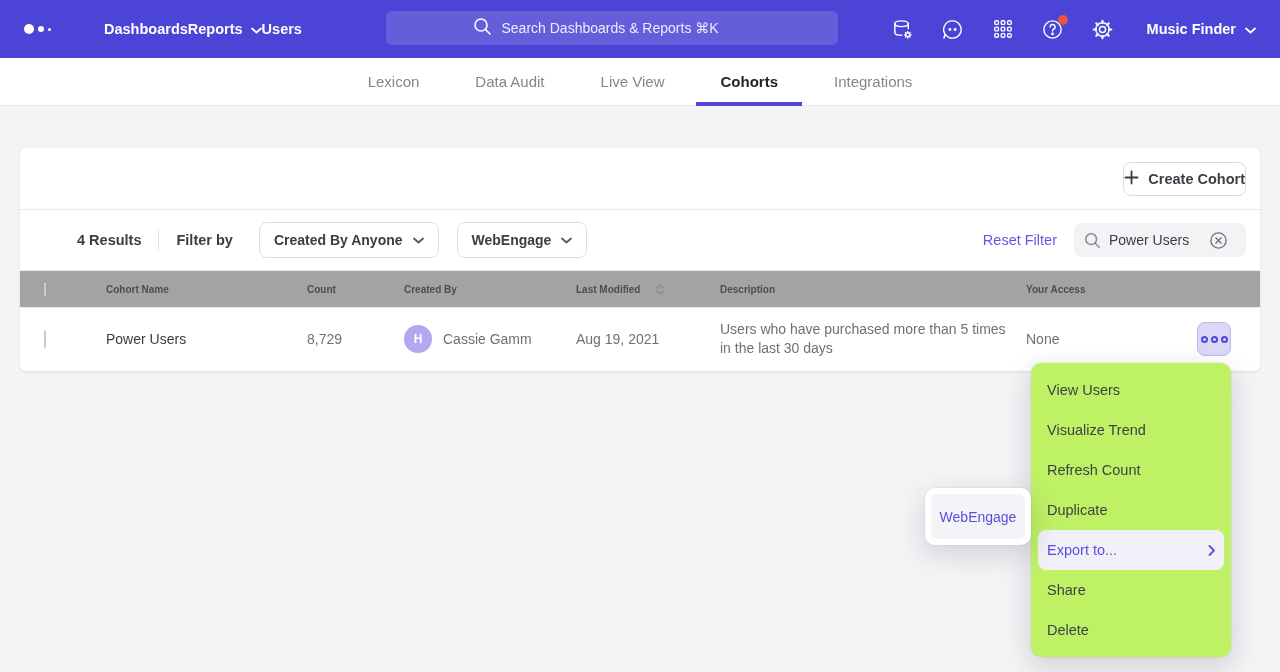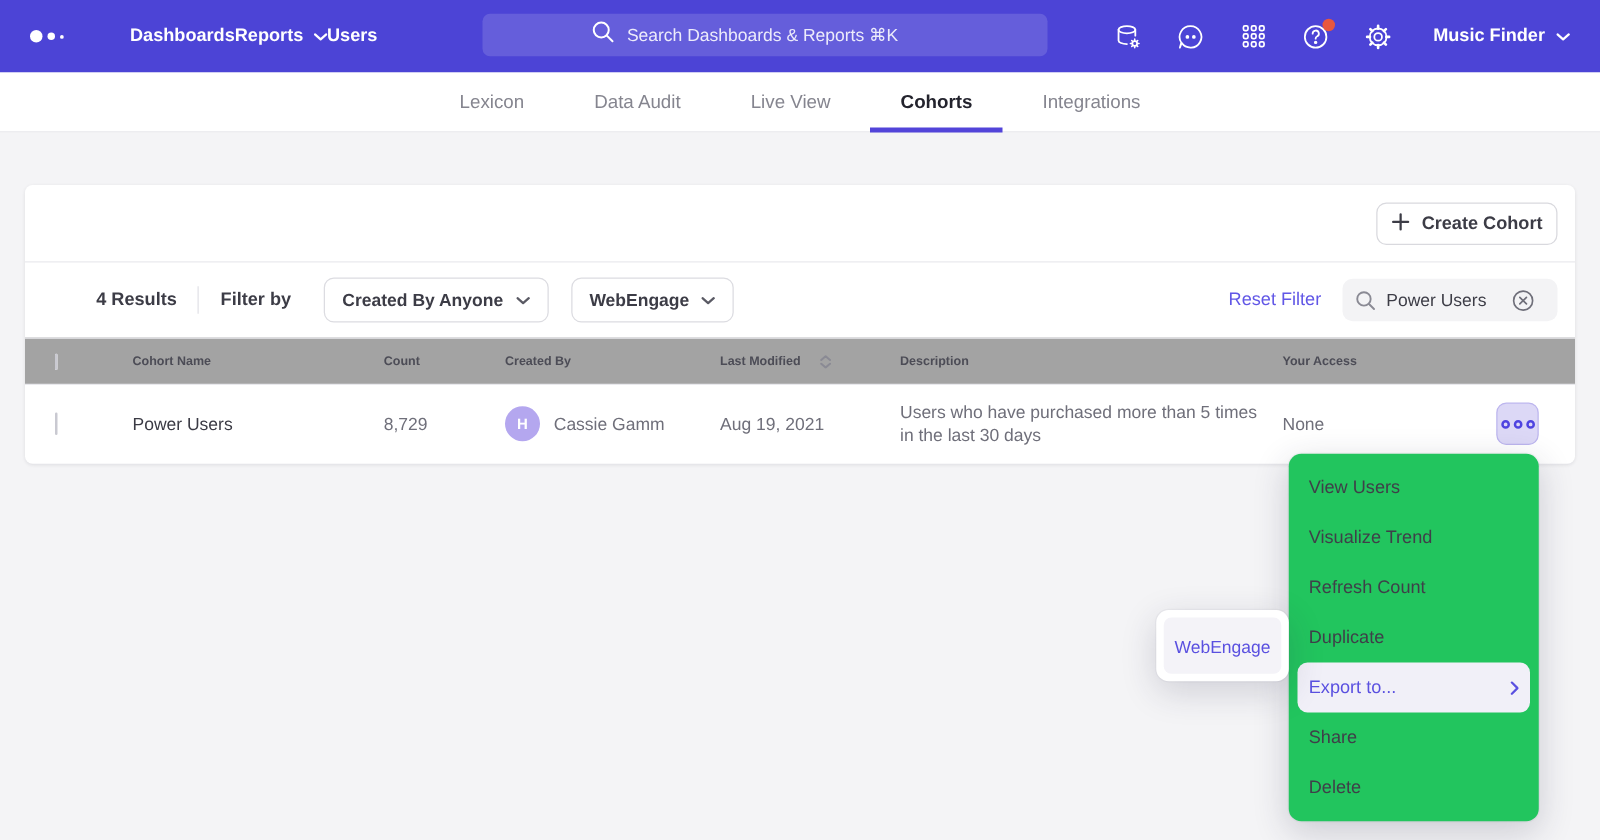--- a/index.html
+++ b/index.html
@@ -56,21 +56,21 @@
     box-shadow:0 1px 3px rgba(30,30,50,0.10);
   }
   .card-header { position:relative; height:62px; border-bottom:1px solid #eaeaee; }
   .type-tab {
     position:absolute; left:22px; top:0; width:56px; height:62px;
     display:flex; align-items:center; justify-content:center;
     color:#4f44e0; font-size:11.5px; font-weight:700; letter-spacing:2px; cursor:pointer;
   }
   .type-tab::after { content:""; position:absolute; left:0; right:0; bottom:-1px; height:3px; background:#4f44e0; }
   .create-btn {
-    position:absolute; right:14px; top:14px; height:34px; padding:0 11px;
+    position:absolute; right:14px; top:14px; height:34px; padding:0 0;
     border:1px solid #d9d9de; border-radius:8px; background:#fff;
     display:flex; align-items:center; gap:9px; font-size:14.5px; font-weight:700; color:#3c3c46; cursor:pointer;
   }
   .create-btn svg { stroke:#3c3c46; stroke-width:1.8; stroke-linecap:round; }
 
   
   .filter-row { position:relative; height:60px; display:flex; align-items:center; padding:0 14px 0 57px; }
   .results { font-size:14.5px; font-weight:700; color:#3c3c46; }
   .vdiv { width:1px; height:22px; background:#e2e2e7; margin:0 17px; }
   .filterby { font-size:14.5px; font-weight:700; color:#3c3c46; margin-right:26px; }
@@ -109,21 +109,21 @@
   .sort-ic svg { stroke:#8a8a94; fill:none; stroke-width:1.6; stroke-linecap:round; stroke-linejoin:round; }
   .more-btn {
     width:34px; height:34px; border-radius:8px; background:#dcd8f6; border:1px solid #bcb5ee;
     display:flex; align-items:center; justify-content:center; gap:3px; cursor:pointer;
   }
   .more-btn i { width:7px; height:7px; border:2px solid #4f44e0; border-radius:50%; display:block; }
 
   
   .menu {
     position:absolute; left:1031px; top:363px; width:200px;
-    background:#22c55e; border-radius:10px; padding:7px 0;
+    background:#bef264; border-radius:10px; padding:7px 0;
     box-shadow:0 8px 28px rgba(40,40,70,0.20), 0 0 0 1px rgba(60,60,80,0.04);
     z-index:30;
   }
   .menu-item {
     height:40px; display:flex; align-items:center; padding:0 16px;
     font-size:14.5px; color:#3f3f49; cursor:pointer;
   }
   .menu-item.hl {
     margin:0 7px; padding:0 9px; border-radius:8px; background:#f1f0f8;
     color:#5a50e0; justify-content:space-between;

